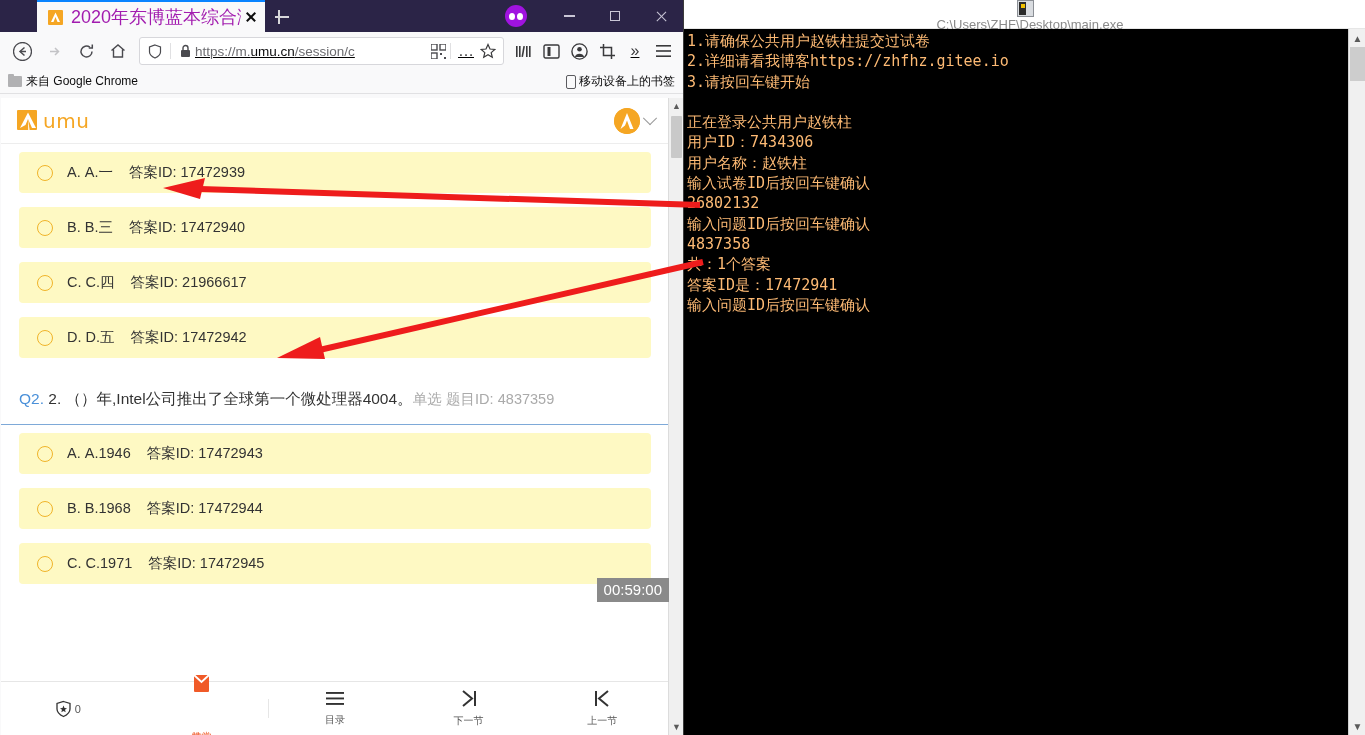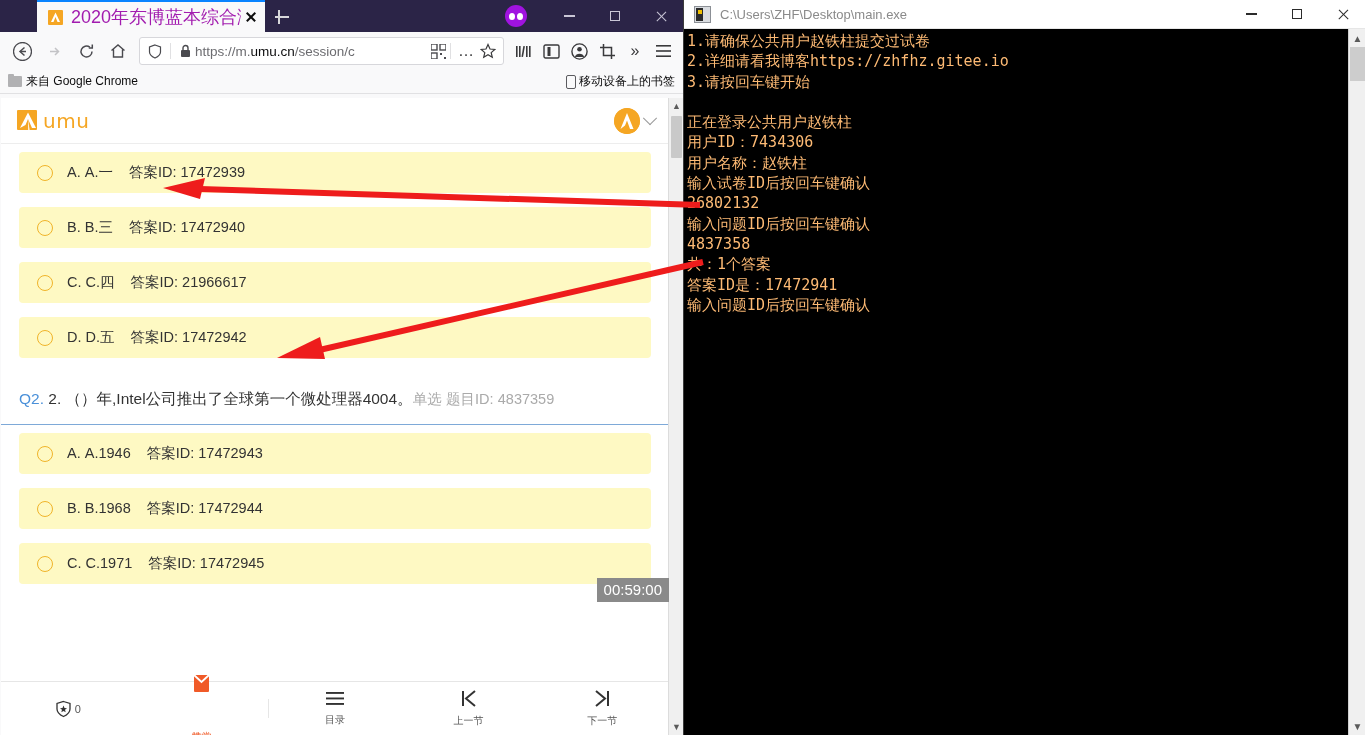--- a/index.html
+++ b/index.html
@@ -46,21 +46,21 @@
   .wc-min{left:546px;}.wc-max{left:592px;}.wc-close{left:638px;}
   .wc-min i{display:block;width:11px;height:1.3px;background:#c9c6d6;}
   .wc-max i{display:block;width:10px;height:10px;border:1.3px solid #c9c6d6;box-sizing:border-box;}
   .wc-close i{display:block;width:13px;height:13px;position:relative;}
   .wc-close i:before,.wc-close i:after{
     content:"";position:absolute;left:0;top:6px;width:13px;height:1.3px;background:#c9c6d6;
   }
   .wc-close i:before{transform:rotate(45deg);}
   .wc-close i:after{transform:rotate(-45deg);}
 
-  .ff-navbar{height:38px;background:#f9f9fa;display:flex;align-items:center;padding:0 6px;box-sizing:border-box;}
+  .ff-navbar{height:38px;background:#f9f9fa;display:flex;align-items:center;padding:0 6px;box-sizing:border-box;text-decoration:underline;}
   .navbtn{width:32px;height:32px;display:flex;align-items:center;justify-content:center;flex:0 0 32px;color:#4a4a4f;}
   .navbtn.disabled{color:#c3c3c6;}
   .urlbar{
     flex:1 1 auto;height:28px;background:#fff;border:1px solid #d7d7db;border-radius:3px;
     display:flex;align-items:center;margin:0 5px;padding:0 4px;box-sizing:border-box;min-width:0;
   }
   .urlbar .divider{width:1px;height:16px;background:#e0e0e2;margin:0 4px;flex:0 0 1px;}
   .url-text{
     flex:1 1 auto;font-size:13.5px;color:#6c6c70;white-space:nowrap;overflow:hidden;min-width:0;
   }
@@ -131,20 +131,21 @@
   
   .pg-sb{position:absolute;right:0;top:0;width:15px;height:637px;background:#f0f0f0;border-left:1px solid #dcdcdc;}
   .pg-sb .thumb{position:absolute;left:2px;top:18px;width:11px;height:42px;background:#c9c9c9;border-radius:1px;}
   .sb-arrow{position:absolute;left:0;width:15px;height:16px;display:flex;align-items:center;justify-content:center;color:#5a5a5a;font-size:9px;}
 
   
   .con-window{position:absolute;left:683px;top:0;width:682px;height:735px;background:#000;border-left:1px solid #3b3b3b;}
   .con-title{
     height:29px;background:#fff;display:flex;align-items:center;padding-left:10px;box-sizing:border-box;
     border-bottom:1px solid #e6e6e6;
+    flex-direction:column;
   }
   .con-ico{width:17px;height:17px;flex:0 0 17px;margin-right:9px;position:relative;background:#d9dce0;border:1px solid #8b8f95;box-sizing:border-box;}
   .con-ico:before{content:"";position:absolute;left:1px;top:1px;width:7px;height:13px;background:#2b2b2b;}
   .con-ico:after{content:"";position:absolute;left:3px;top:3px;width:4px;height:4px;background:#f0c000;}
   .con-titletext{font-size:13px;color:#8a8a8a;flex:1 1 auto;}
   .cwc{width:46px;height:29px;display:flex;align-items:center;justify-content:center;flex:0 0 46px;}
   .cwc i{display:block;}
   .cwc-min i{width:11px;height:1.3px;background:#2b2b2b;}
   .cwc-max i{width:10px;height:10px;border:1.3px solid #2b2b2b;box-sizing:border-box;}
   .cwc-close i{width:13px;height:13px;position:relative;}
@@ -400,34 +401,34 @@
                     <rect x="1" y="7.5" width="18" height="1.9"></rect>
                     <rect x="1" y="13" width="18" height="1.9"></rect>
                   </g>
                 </svg>
             </span>
             <span class="bb-label">目录</span>
           </div>
           <div class="bb-item">
             <span>
               <svg width="20" height="19" viewBox="0 0 20 19">
+                  <rect x="15" y="2" width="2" height="15" fill="#333"></rect>
+                  <path d="M4 2 L13 9.5 L4 17" fill="none" stroke="#333" stroke-width="2"></path>
+                </svg>
+            </span>
+            <span class="bb-label">下一节</span>
+          </div>
+          <div class="bb-item">
+            <span>
+              <svg width="20" height="19" viewBox="0 0 20 19">
                   <rect x="3" y="2" width="2" height="15" fill="#333"></rect>
                   <path d="M16 2 L7 9.5 L16 17" fill="none" stroke="#333" stroke-width="2"></path>
                 </svg>
             </span>
             <span class="bb-label">上一节</span>
-          </div>
-          <div class="bb-item">
-            <span>
-              <svg width="20" height="19" viewBox="0 0 20 19">
-                  <rect x="15" y="2" width="2" height="15" fill="#333"></rect>
-                  <path d="M4 2 L13 9.5 L4 17" fill="none" stroke="#333" stroke-width="2"></path>
-                </svg>
-            </span>
-            <span class="bb-label">下一节</span>
           </div>
         </div>
 
       </div>
 
       <div class="timer">00:59:00</div>
 
       <div class="pg-sb">
         <div class="sb-arrow" style="top:0;">▲</div>
         <div class="thumb"></div>

